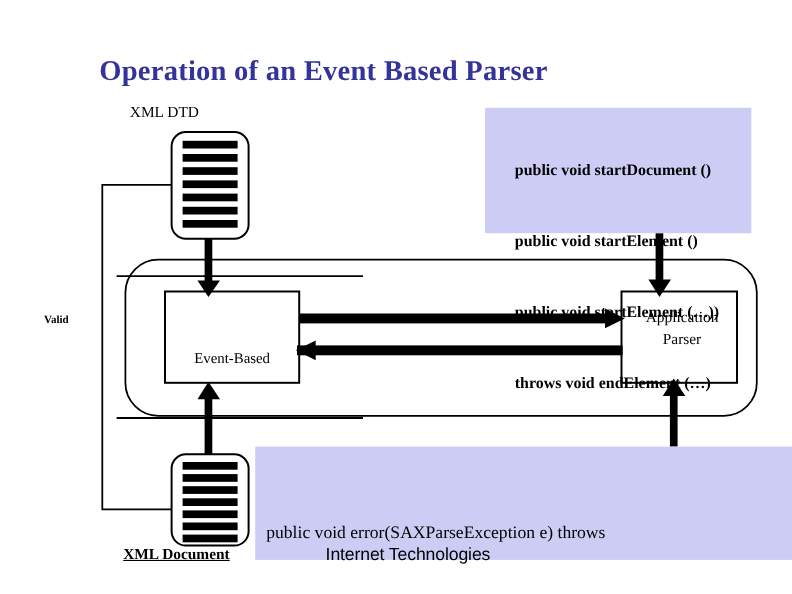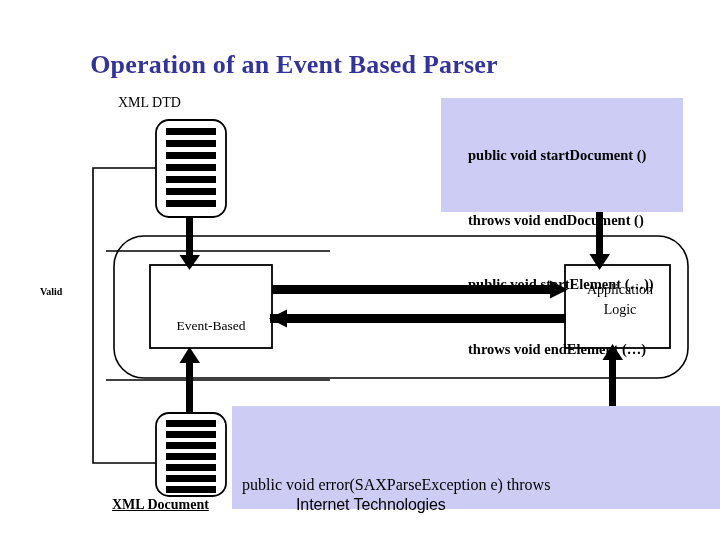--- a/index.html
+++ b/index.html
@@ -143,21 +143,21 @@
 
     <g>
       <rect x="270" y="314" width="296" height="9" fill="#000"></rect>
       <path d="M 287 309.5 L 287 327.5 L 269 318.5 Z" fill="#000"></path>
     </g>
 
   </svg>
 
   <div class="codebox" id="code-top">
     <div>public void startDocument ()</div>
-    <div>throws void endDocument ()</div>
+    <div>public void startElement ()</div>
     <div>public void startElement (…))</div>
     <div>throws void endElement (…)</div>
     <div>public void characters (…))</div>
   </div>
 
   <div class="codebox" id="code-bottom">
     <span class="ln">public void error(SAXParseException e) throws</span>
     <span class="ln i1">SAXException {</span>
     
     
@@ -166,18 +166,18 @@
   <div class="lbl" id="lbl-xmldtd">XML DTD</div>
   <div class="lbl" id="lbl-valid">Valid</div>
   <div class="lbl" id="lbl-xmldoc">XML Document</div>
 
   <div class="lbl two-line" id="lbl-parser">
     <span>Event-Based</span>
   </div>
 
   <div class="lbl two-line" id="lbl-applogic">
     <span>Application</span>
-    <span>Logic</span>
+    <span>Parser</span>
   </div>
 
   <div class="lbl" id="lbl-footer">Internet Technologies</div>
 
 </div>
 
 </body></html>

